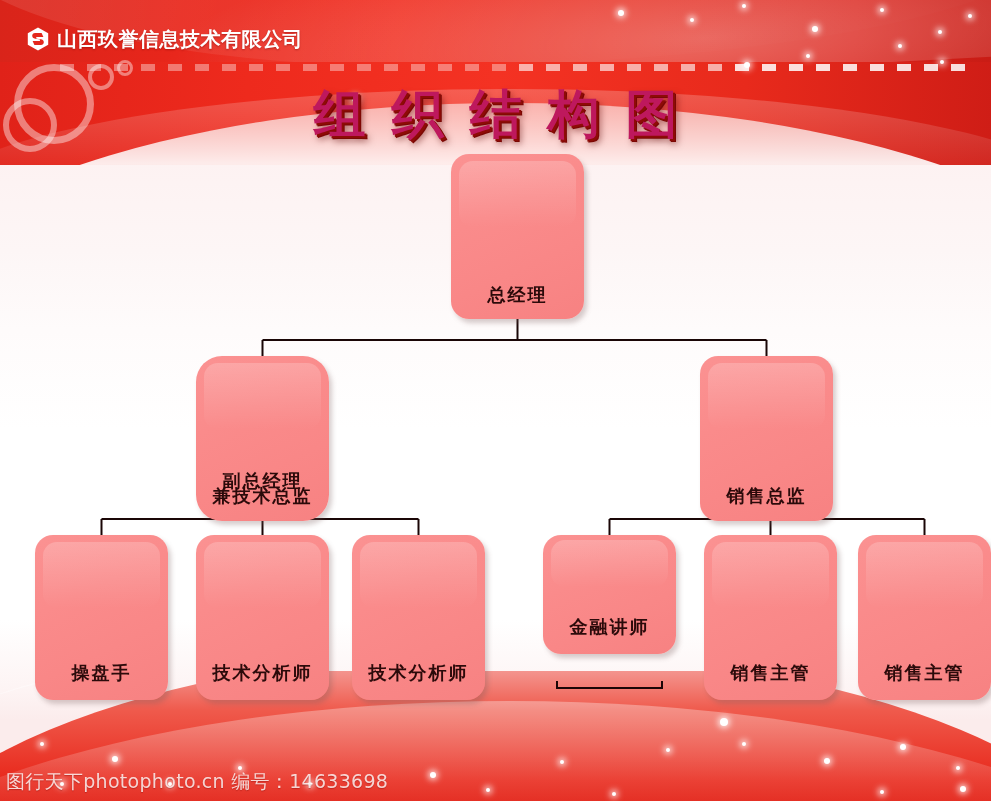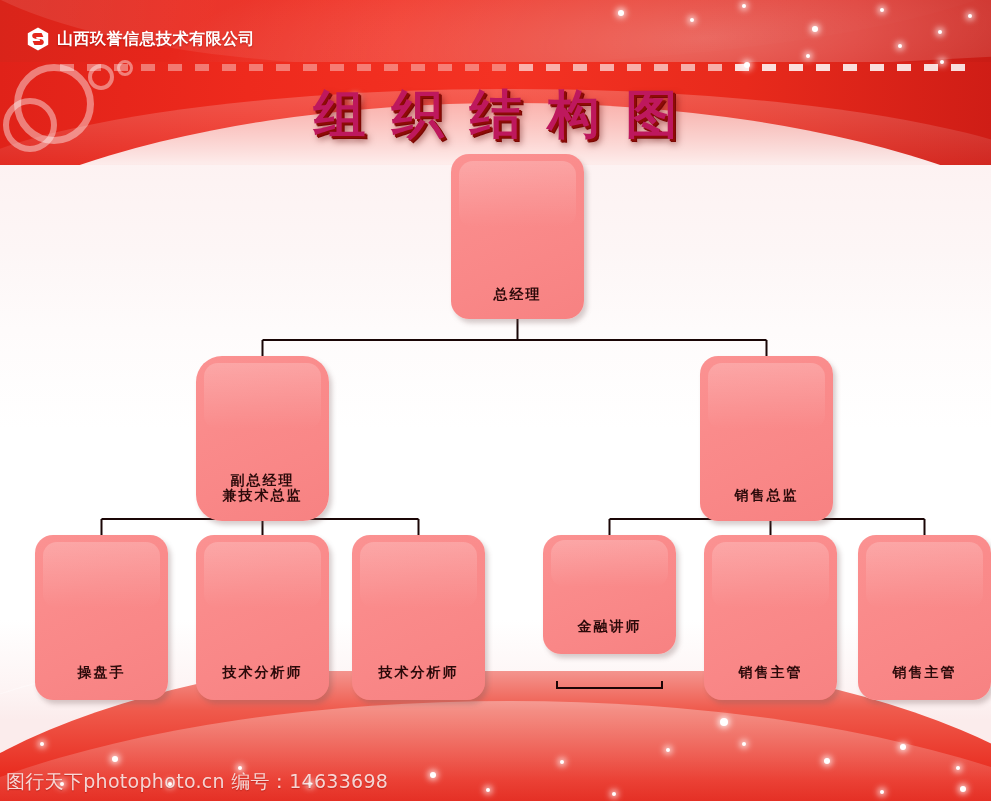--- a/index.html
+++ b/index.html
@@ -114,21 +114,21 @@
 
   
   .company{
     position:absolute;left:27px;top:26px;height:26px;
     display:flex;align-items:center;gap:8px;z-index:6;
   }
   .logo-mark{
     width:22px;height:24px;flex:0 0 auto;position:relative;
   }
   .company-name{
-    color:#fff;font-size:16px;font-weight:bold;letter-spacing:.5px;
+    color:#fff;font-size:20px;font-weight:bold;letter-spacing:.5px;
     text-shadow:0 1px 2px rgba(120,0,0,.45);
     font-family:"DejaVu Sans","Liberation Sans",sans-serif;
     white-space:nowrap;
   }
 
   .bigtitle{
     position:absolute;left:0;top:80px;width:991px;text-align:center;z-index:7;
     color:#be185d;
     font-size:52px;font-weight:bold;letter-spacing:26px;
     text-indent:26px;
@@ -150,21 +150,21 @@
     overflow:hidden;
   }
   .node .glow{
     position:absolute;left:6%;top:4%;width:88%;height:40%;
     background:linear-gradient(180deg,rgba(255,255,255,.20),rgba(255,255,255,0));
     border-radius:14px;pointer-events:none;
   }
   .node .label{
     position:absolute;left:0;right:0;bottom:20px;
     text-align:center;color:#2b0a0a;
-    font-size:14px;font-weight:bold;letter-spacing:2px;
+    font-size:18px;font-weight:bold;letter-spacing:2px;
     line-height:15px;
     font-family:"DejaVu Sans","Liberation Sans",sans-serif;
     white-space:pre-line;
   }
   .node.top-node .label{bottom:17px;}
   .node.lvl2 .label{bottom:18px;}
 
   svg.links{position:absolute;left:0;top:0;width:991px;height:801px;pointer-events:none;}
   svg.links path,svg.links line{stroke:#1a0606;stroke-width:2;fill:none;}
 

